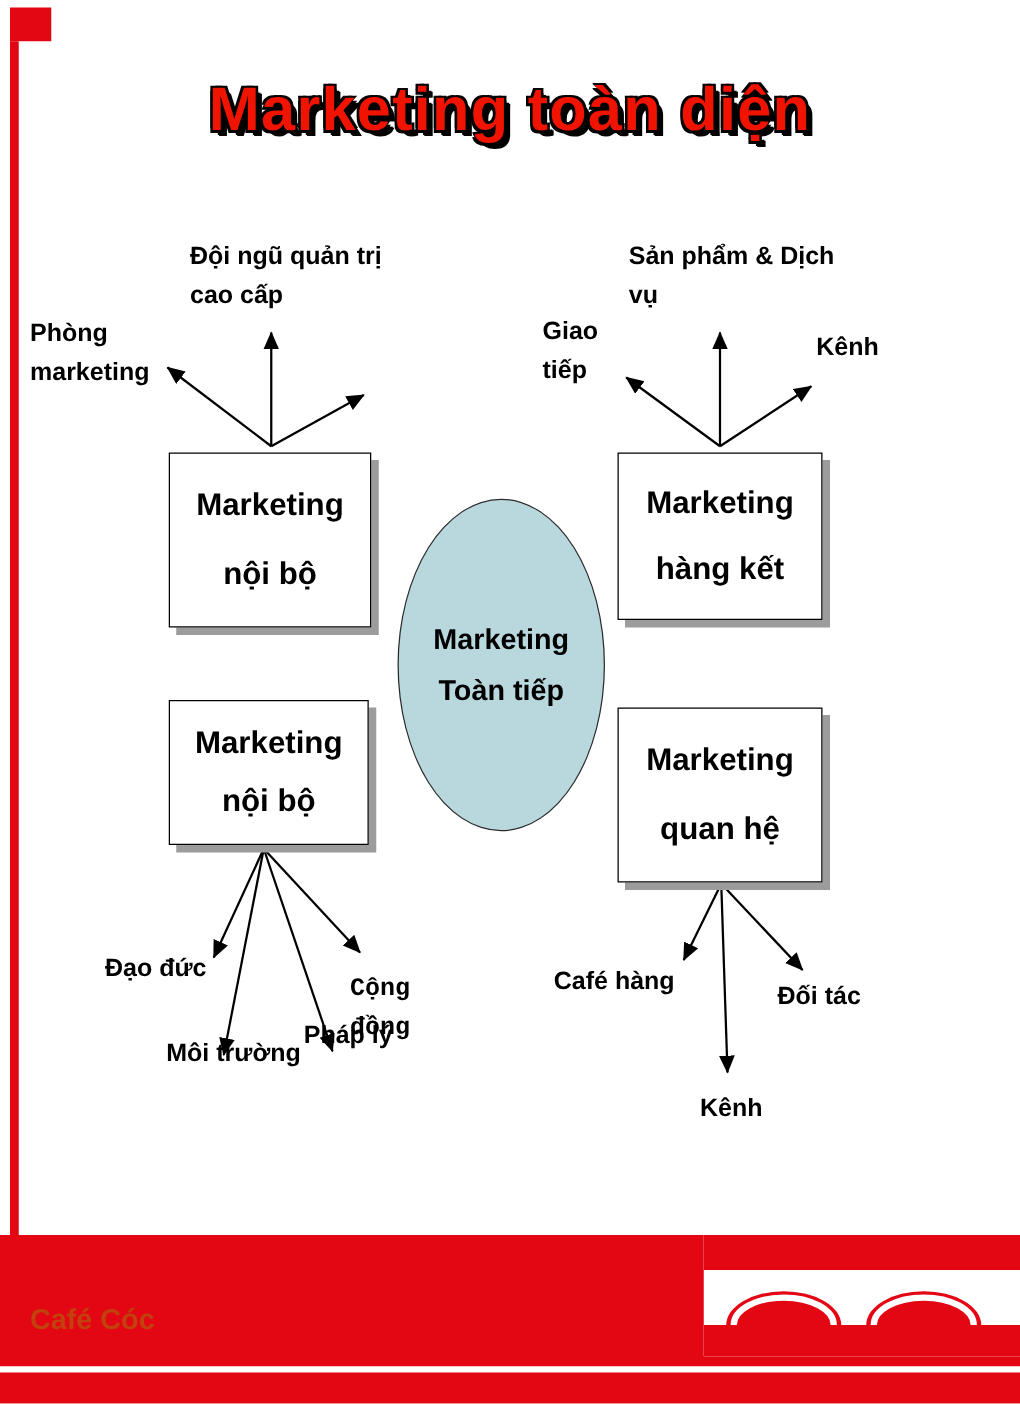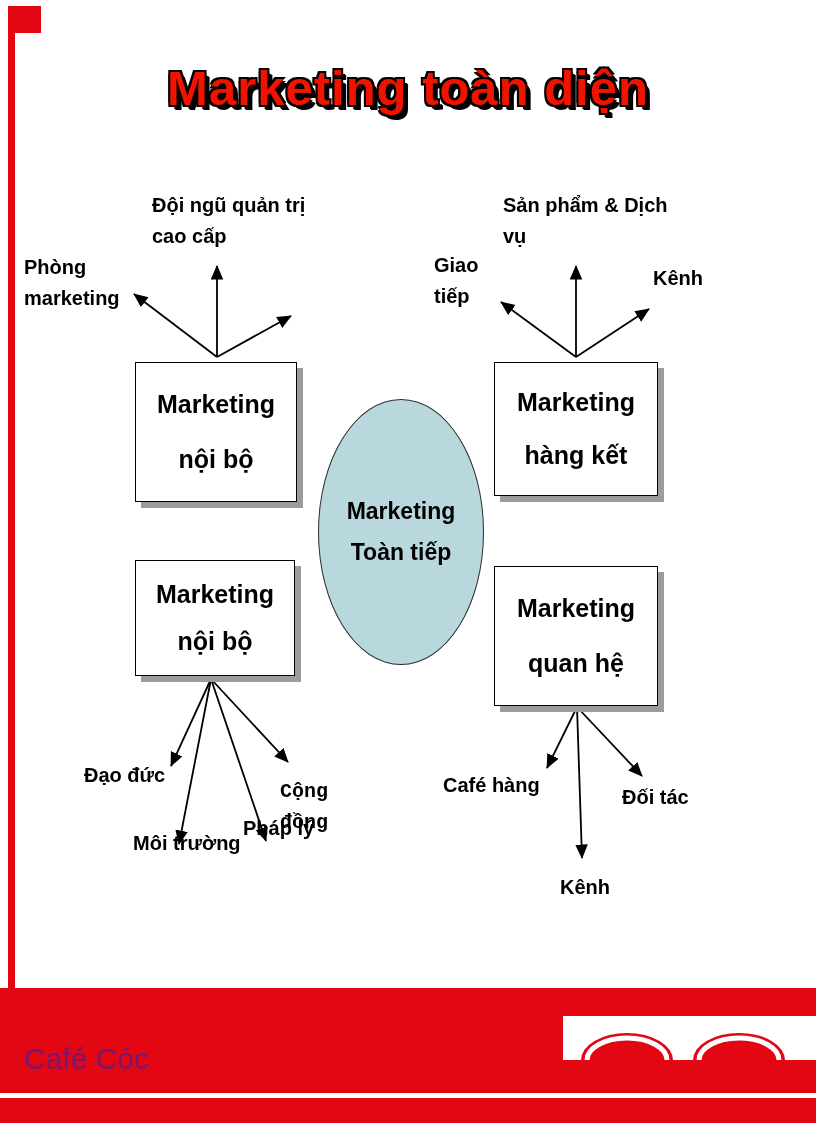--- a/index.html
+++ b/index.html
@@ -56,21 +56,21 @@
   .sp-kenh-b{left:560px;top:872px;width:64px;}
   .sp-doitac{left:622px;top:782px;width:84px;}
 
   .arrows{position:absolute;left:0;top:0;}
 
   
   .footer-band{position:absolute;left:0;top:988px;width:816px;height:135px;background:#e30613;}
   .footer-panel{position:absolute;left:563px;top:988px;width:253px;height:97px;background:#ffffff;}
   .footer-panel svg{display:block;}
   .footer-line{position:absolute;left:0;top:1093px;width:816px;height:5px;background:#ffffff;}
-  .footer-brand{position:absolute;left:24px;top:1042px;font-size:30px;font-weight:normal;color:#701a75;}
+  .footer-brand{position:absolute;left:24px;top:1042px;font-size:23px;font-weight:bold;color:#c2410c;}
 </style>
 </head>
 <body>
 
 <div class="slide">
 
   <div class="red-square"></div>
   <div class="red-bar"></div>
 
   <div class="title">Marketing toàn diện</div>

